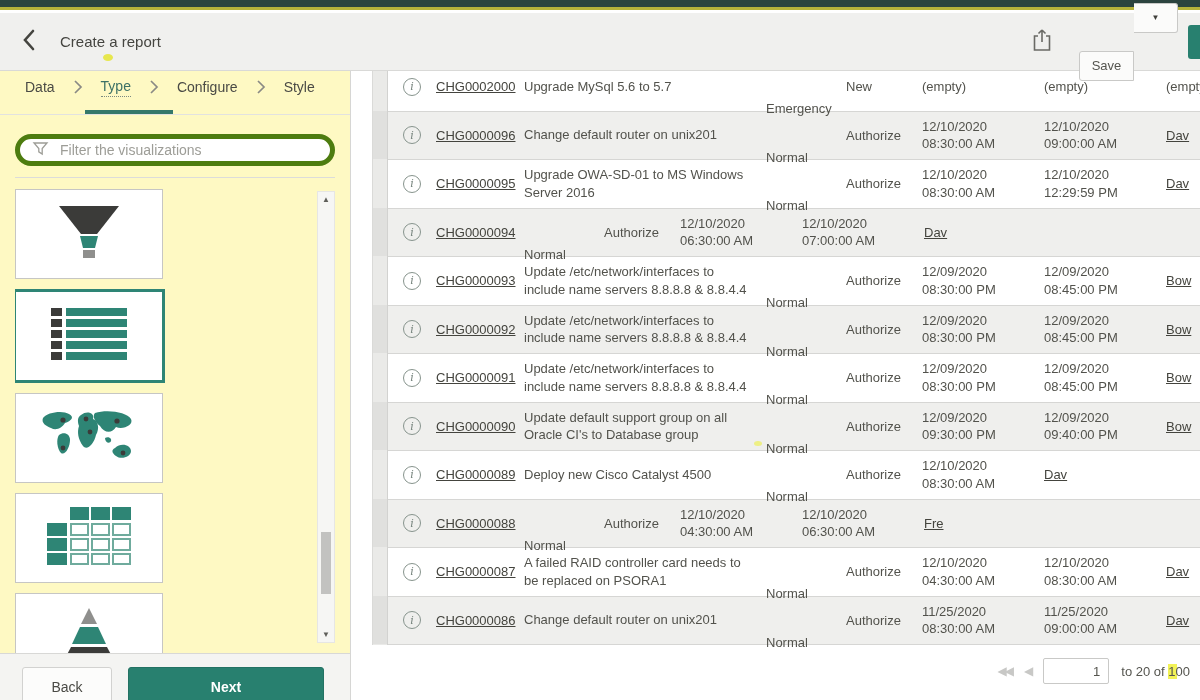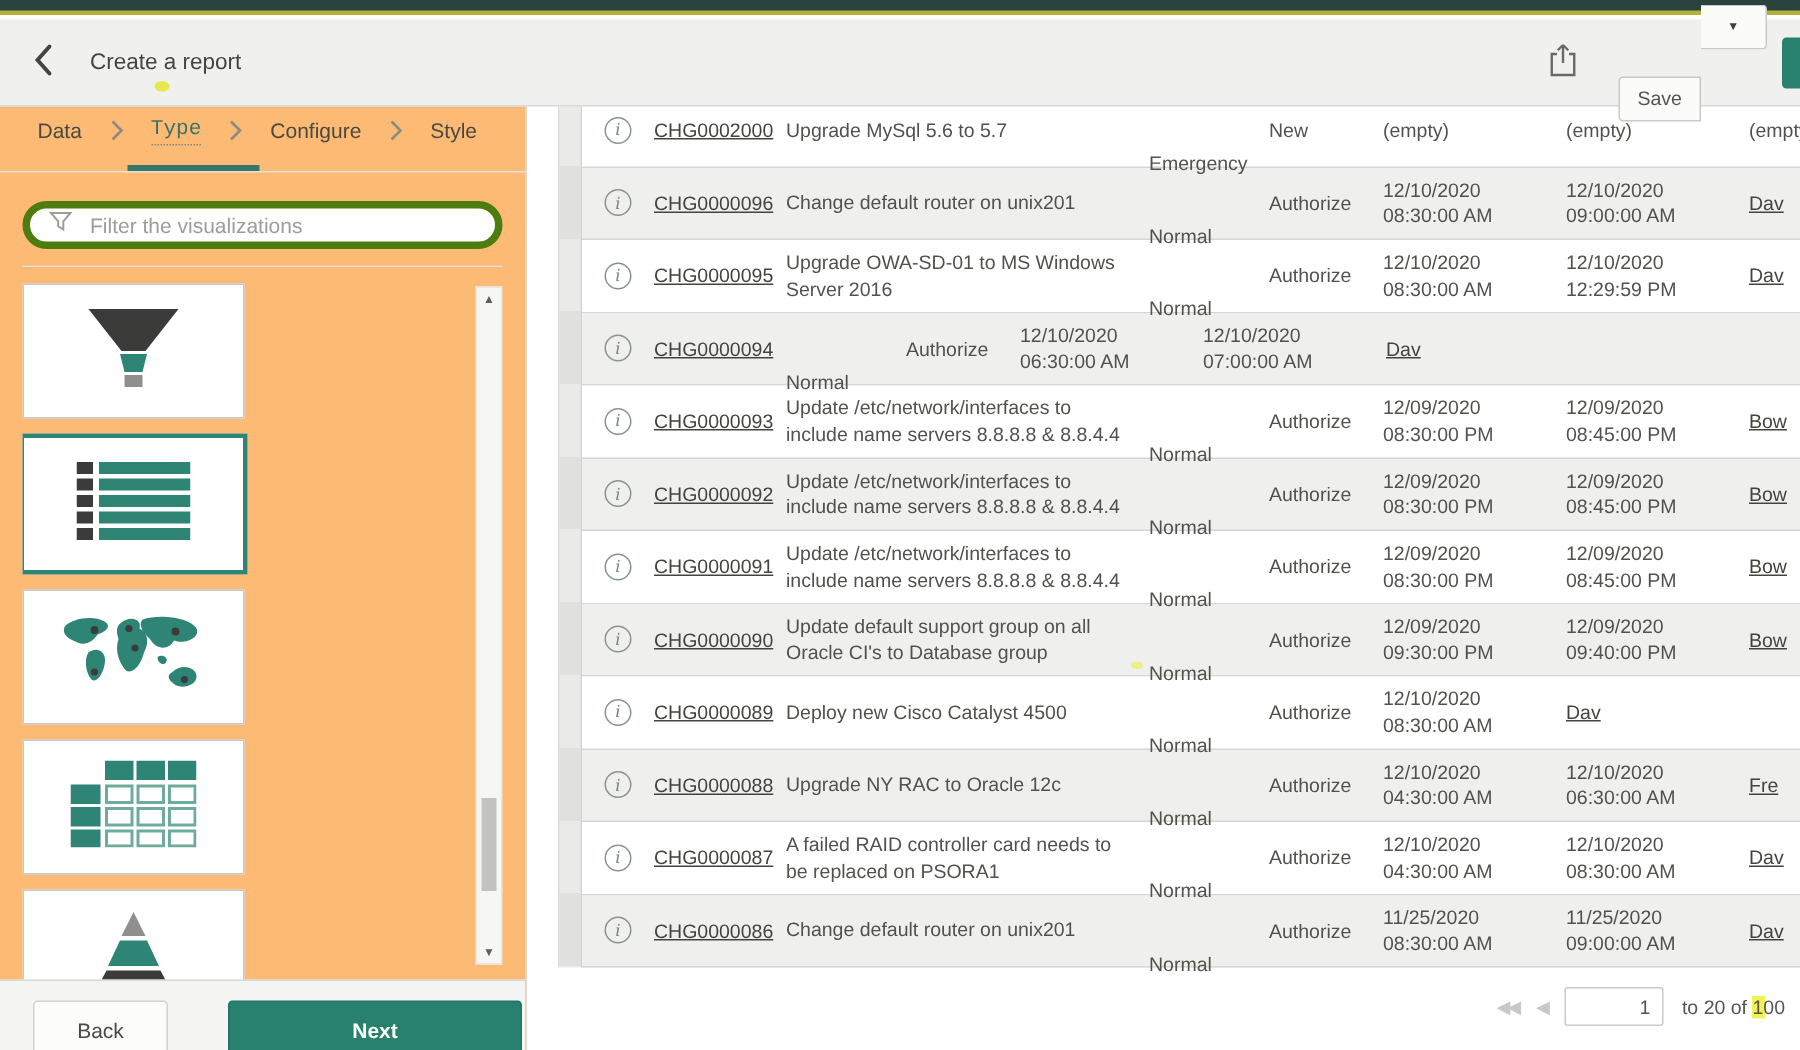--- a/index.html
+++ b/index.html
@@ -29,29 +29,29 @@
     margin-top:48px;
   }
   .save-caret-button {
     width:44px; height:30px; background:#fbfbfa; border:1px solid #c9c9c7; border-left:none;
     border-radius:0 3px 3px 0; font-size:8px; color:#3f3f3a; cursor:pointer; font-family:inherit;
   }
   .teal-sliver { width:12px; height:34px; background:#28806f; border-radius:3px 0 0 3px; margin-left:10px; }
   
   .left-panel {
     position:absolute; top:60px; left:0; width:351px; bottom:0;
-    background:#fdba74; border-right:1px solid #d6d6d4; z-index:3;
+    background:#fef9c3; border-right:1px solid #d6d6d4; z-index:3;
   }
   .breadcrumb {
     height:55px; border-bottom:1px solid #e2e2e0; display:flex; align-items:center;
     padding-left:25px; position:relative; font-size:14px; color:#4a4a45;
   }
   .crumb { cursor:pointer; }
   .crumb-sep { margin:0 18px; display:flex; }
-  .crumb.active { color:#3d7166; border-bottom:1px dotted #7a8a82; padding-bottom:2px;font-family:Liberation Mono, monospace; }
+  .crumb.active { color:#3d7166; border-bottom:1px dotted #7a8a82; padding-bottom:2px; }
   .active-tab-bar { position:absolute; left:85px; bottom:0; width:88px; height:4px; background:#35786b; }
   .filter-box {
     margin:19px 15px 0; height:32px; border:5px solid #4d7c0f; border-radius:16px;
     display:flex; align-items:center; padding:0 12px; gap:9px; background:#fff;
   }
   .filter-box input {
     border:none; outline:none; flex:1; font-size:14px; color:#55554f; background:transparent;
     font-family:inherit;
   }
   .filter-box input::placeholder { color:#9d9d97; }
@@ -68,21 +68,21 @@
     position:absolute; right:0; top:13px; width:18px; height:452px;
     background:#f6f6f4; border:1px solid #e6e6e4;
   }
   .scroll-arrow { position:absolute; left:0; width:16px; text-align:center; font-size:8px; color:#5f5f5a; cursor:pointer; }
   .scroll-arrow.up { top:3px; }
   .scroll-arrow.down { bottom:3px; }
   .scroll-thumb { position:absolute; left:3px; top:340px; width:10px; height:62px; background:#c2c2c0; cursor:grab; }
   .panel-footer {
     position:absolute; bottom:0; left:0; width:350px; height:47px;
     background:#f4f4f2; border-top:1px solid #d8d8d6;
-    display:flex; gap:40px; padding:13px 0 0 22px; z-index:5;
+    display:flex; gap:16px; padding:13px 0 0 22px; z-index:5;
   }
   .back-btn {
     width:90px; height:40px; background:#fcfcfb; border:1px solid #d2d2d0; border-radius:3px;
     font-size:14px; color:#4a4a45; cursor:pointer; font-family:inherit;
   }
   .next-btn {
     width:196px; height:40px; background:#28806f; border:1px solid #237263; border-radius:3px;
     font-size:14px; color:#fff; font-weight:bold; cursor:pointer; font-family:inherit;
   }
   
@@ -446,21 +446,20 @@
     </div>
   </div>
 
   <div class="trow alt">
     <div class="cell c-info">
       <span class="info-icon">i</span>
     </div>
     <div class="cell c-num">
       <a class="rlink">CHG0000088</a>
     </div>
-    <div class="cell c-desc">Upgrade NY RAC to Oracle 12c</div>
     <div class="cell c-pri">Normal</div>
     <div class="cell c-state">Authorize</div>
     <div class="cell c-start">12/10/2020 04:30:00 AM</div>
     <div class="cell c-end">12/10/2020 06:30:00 AM</div>
     <div class="cell c-name">
       <a class="rlink">Fre</a>
     </div>
   </div>
 
   <div class="trow">

